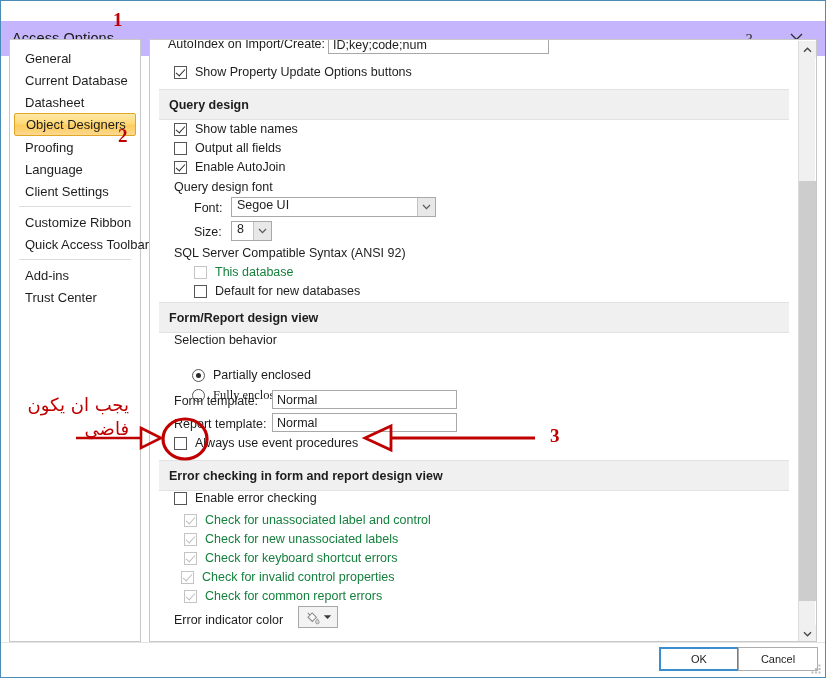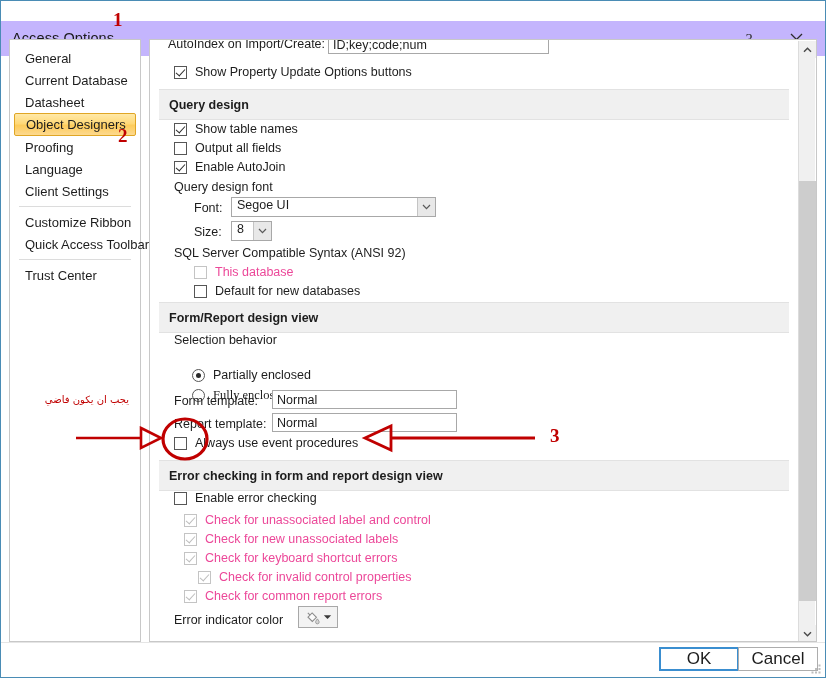--- a/index.html
+++ b/index.html
@@ -124,21 +124,21 @@
   .cb.checked::after {
     content: "";
     position: absolute; left: 3px; top: 0px;
     width: 4px; height: 8px;
     border: solid #2b2b2b;
     border-width: 0 1.6px 1.6px 0;
     transform: rotate(42deg);
   }
   .cb.checked.dis::after { border-color: #bdbdbd; }
   .cb-label { font-size: 12.5px; color: #1d1d1d; }
-  .cb-label.dis { color: #ec4899; }
+  .cb-label.dis { color: #15803d; }
 
   
   .rd-row { position: absolute; display: flex; align-items: center; white-space: nowrap; margin-top: 16px; }
   .rd {
     width: 13px; height: 13px; border-radius: 50%;
     border: 1px solid #565656; background: #fff;
     position: relative; flex: none; margin-right: 8px;
   }
   .rd.sel::after {
     content: ""; position: absolute;
@@ -204,21 +204,21 @@
   
   #footer-sep {
     position: absolute; left: 0; top: 641px;
     width: 824px; height: 1px; background: #e5e5e5;
   }
   .btn {
     position: absolute;
     height: 24px; width: 80px;
     background: #ffffff;
     border: 1px solid #adadad;
-    font-size: 17px; color: #1d1d1d;
+    font-size: 11px; color: #1d1d1d;
     display: flex; align-items: center; justify-content: center;
   }
   #ok-btn { right: 86px; top: 646px; border: 2px solid #3a8ed0; }
   #cancel-btn { right: 0px; top: 646px; margin-right: 7px; }
 
   #resize-grip {
     position: absolute; right: 3px; bottom: 2px;
     width: 12px; height: 12px;
   }
 
@@ -228,21 +228,21 @@
     color: #c00000;
     font-weight: bold;
     font-family: "Liberation Serif", serif;
   }
   #anno-arabic {
     position: absolute;
     left: 8px; top: 392px; width: 120px;
     text-align: right;
     direction: rtl;
     color: #c00000;
-    font-size: 10px;
+    font-size: 18px;
     line-height: 1.35;
     font-family: "DejaVu Sans", sans-serif;
   }
   .anno-svg { position: absolute; left: 0; top: 0; pointer-events: none; }
 </style>
 </head>
 <body>
 
 <div id="window">
 
@@ -281,20 +281,23 @@
     </div>
     <div class="nav-sep"></div>
     <div class="nav-item">
       <span>Customize Ribbon</span>
     </div>
     <div class="nav-item">
       <span>Quick Access Toolbar</span>
     </div>
     <div class="nav-sep"></div>
     <div class="nav-item">
+      <span>Add-ins</span>
+    </div>
+    <div class="nav-item">
       <span>Trust Center</span>
     </div>
   </div>
 
   <div id="content-pane">
     <div id="content-inner">
 
       <div class="label" style="left:18px; top:-3px;">AutoIndex on Import/Create:</div>
       <div class="tinput" style="left:178px; top:-5px; width:221px; height:19px;">ID;key;code;num</div>
 
@@ -387,21 +390,21 @@
         <span class="cb-label dis">Check for unassociated label and control</span>
       </div>
       <div class="cb-row" style="left:34px; top:492px;">
         <span class="cb checked dis"></span>
         <span class="cb-label dis">Check for new unassociated labels</span>
       </div>
       <div class="cb-row" style="left:34px; top:511px;">
         <span class="cb checked dis"></span>
         <span class="cb-label dis">Check for keyboard shortcut errors</span>
       </div>
-      <div class="cb-row" style="left:48px; top:530px;">
+      <div class="cb-row" style="left:31px; top:530px;">
         <span class="cb checked dis"></span>
         <span class="cb-label dis">Check for invalid control properties</span>
       </div>
       <div class="cb-row" style="left:34px; top:549px;">
         <span class="cb checked dis"></span>
         <span class="cb-label dis">Check for common report errors</span>
       </div>
 
       <div class="label" style="left:24px; top:573px;">Error indicator color</div>
       <div class="colorbtn" style="left:148px; top:566px; width:40px; height:22px;">

